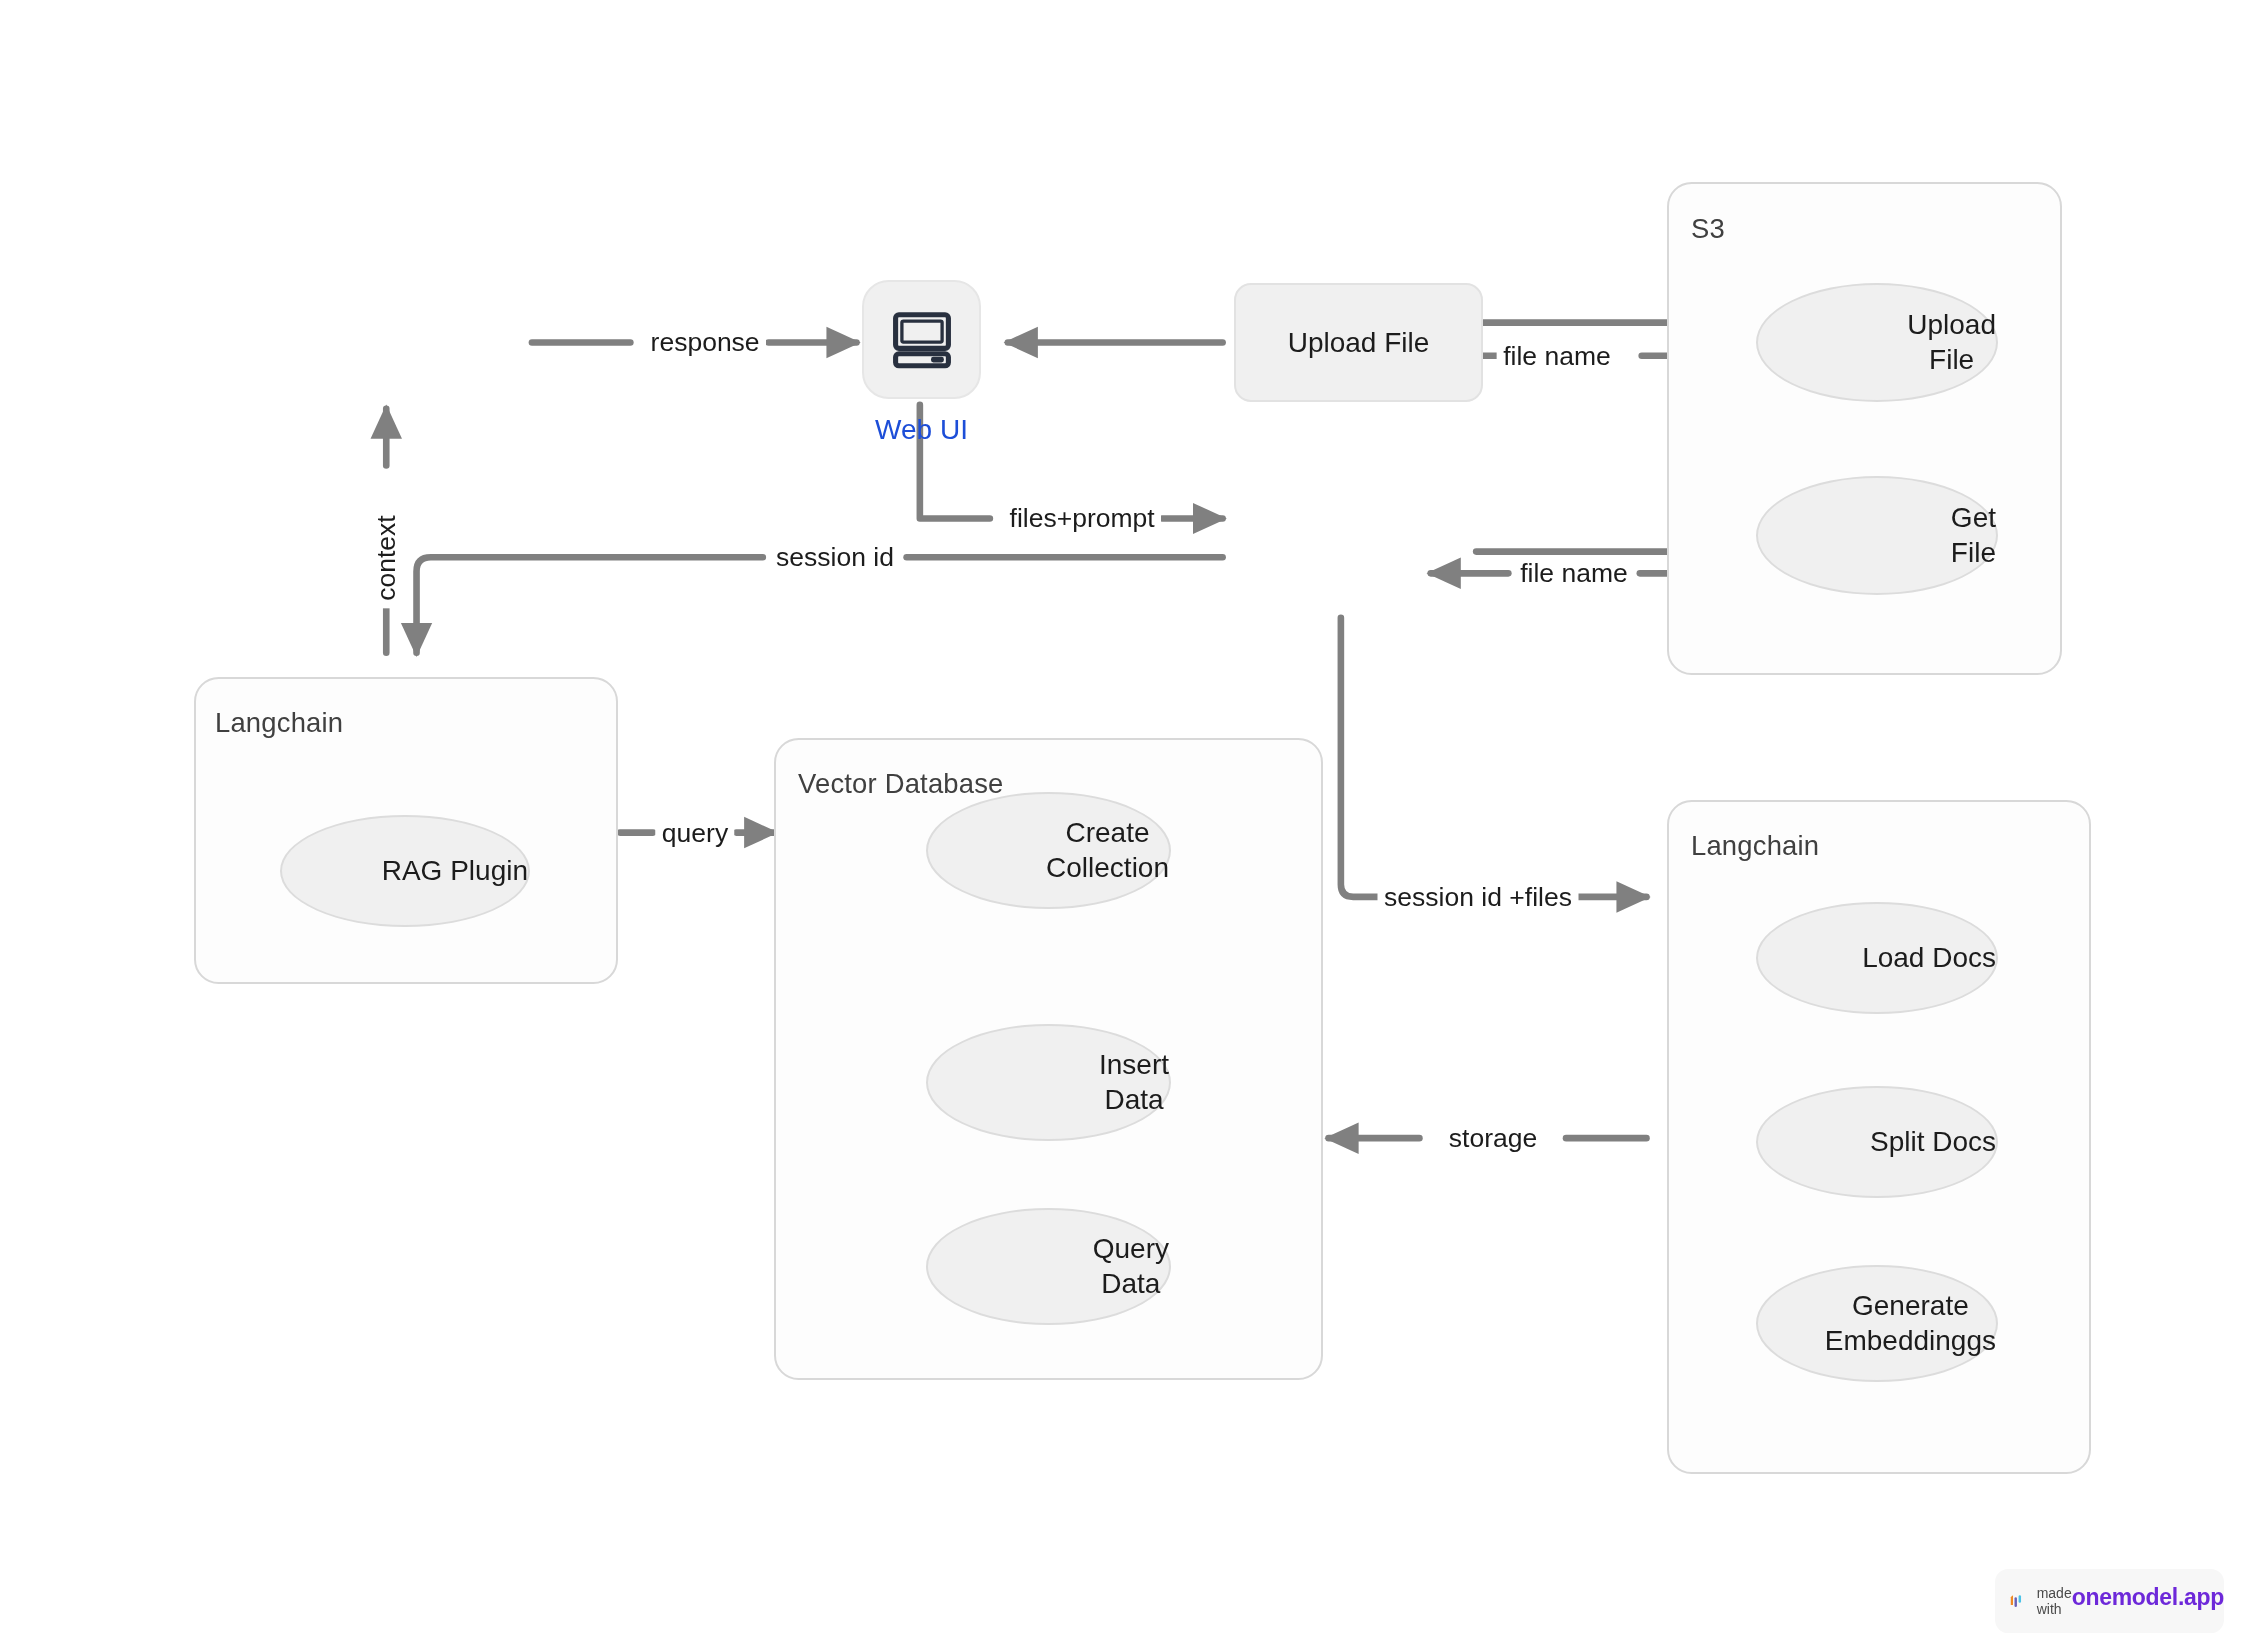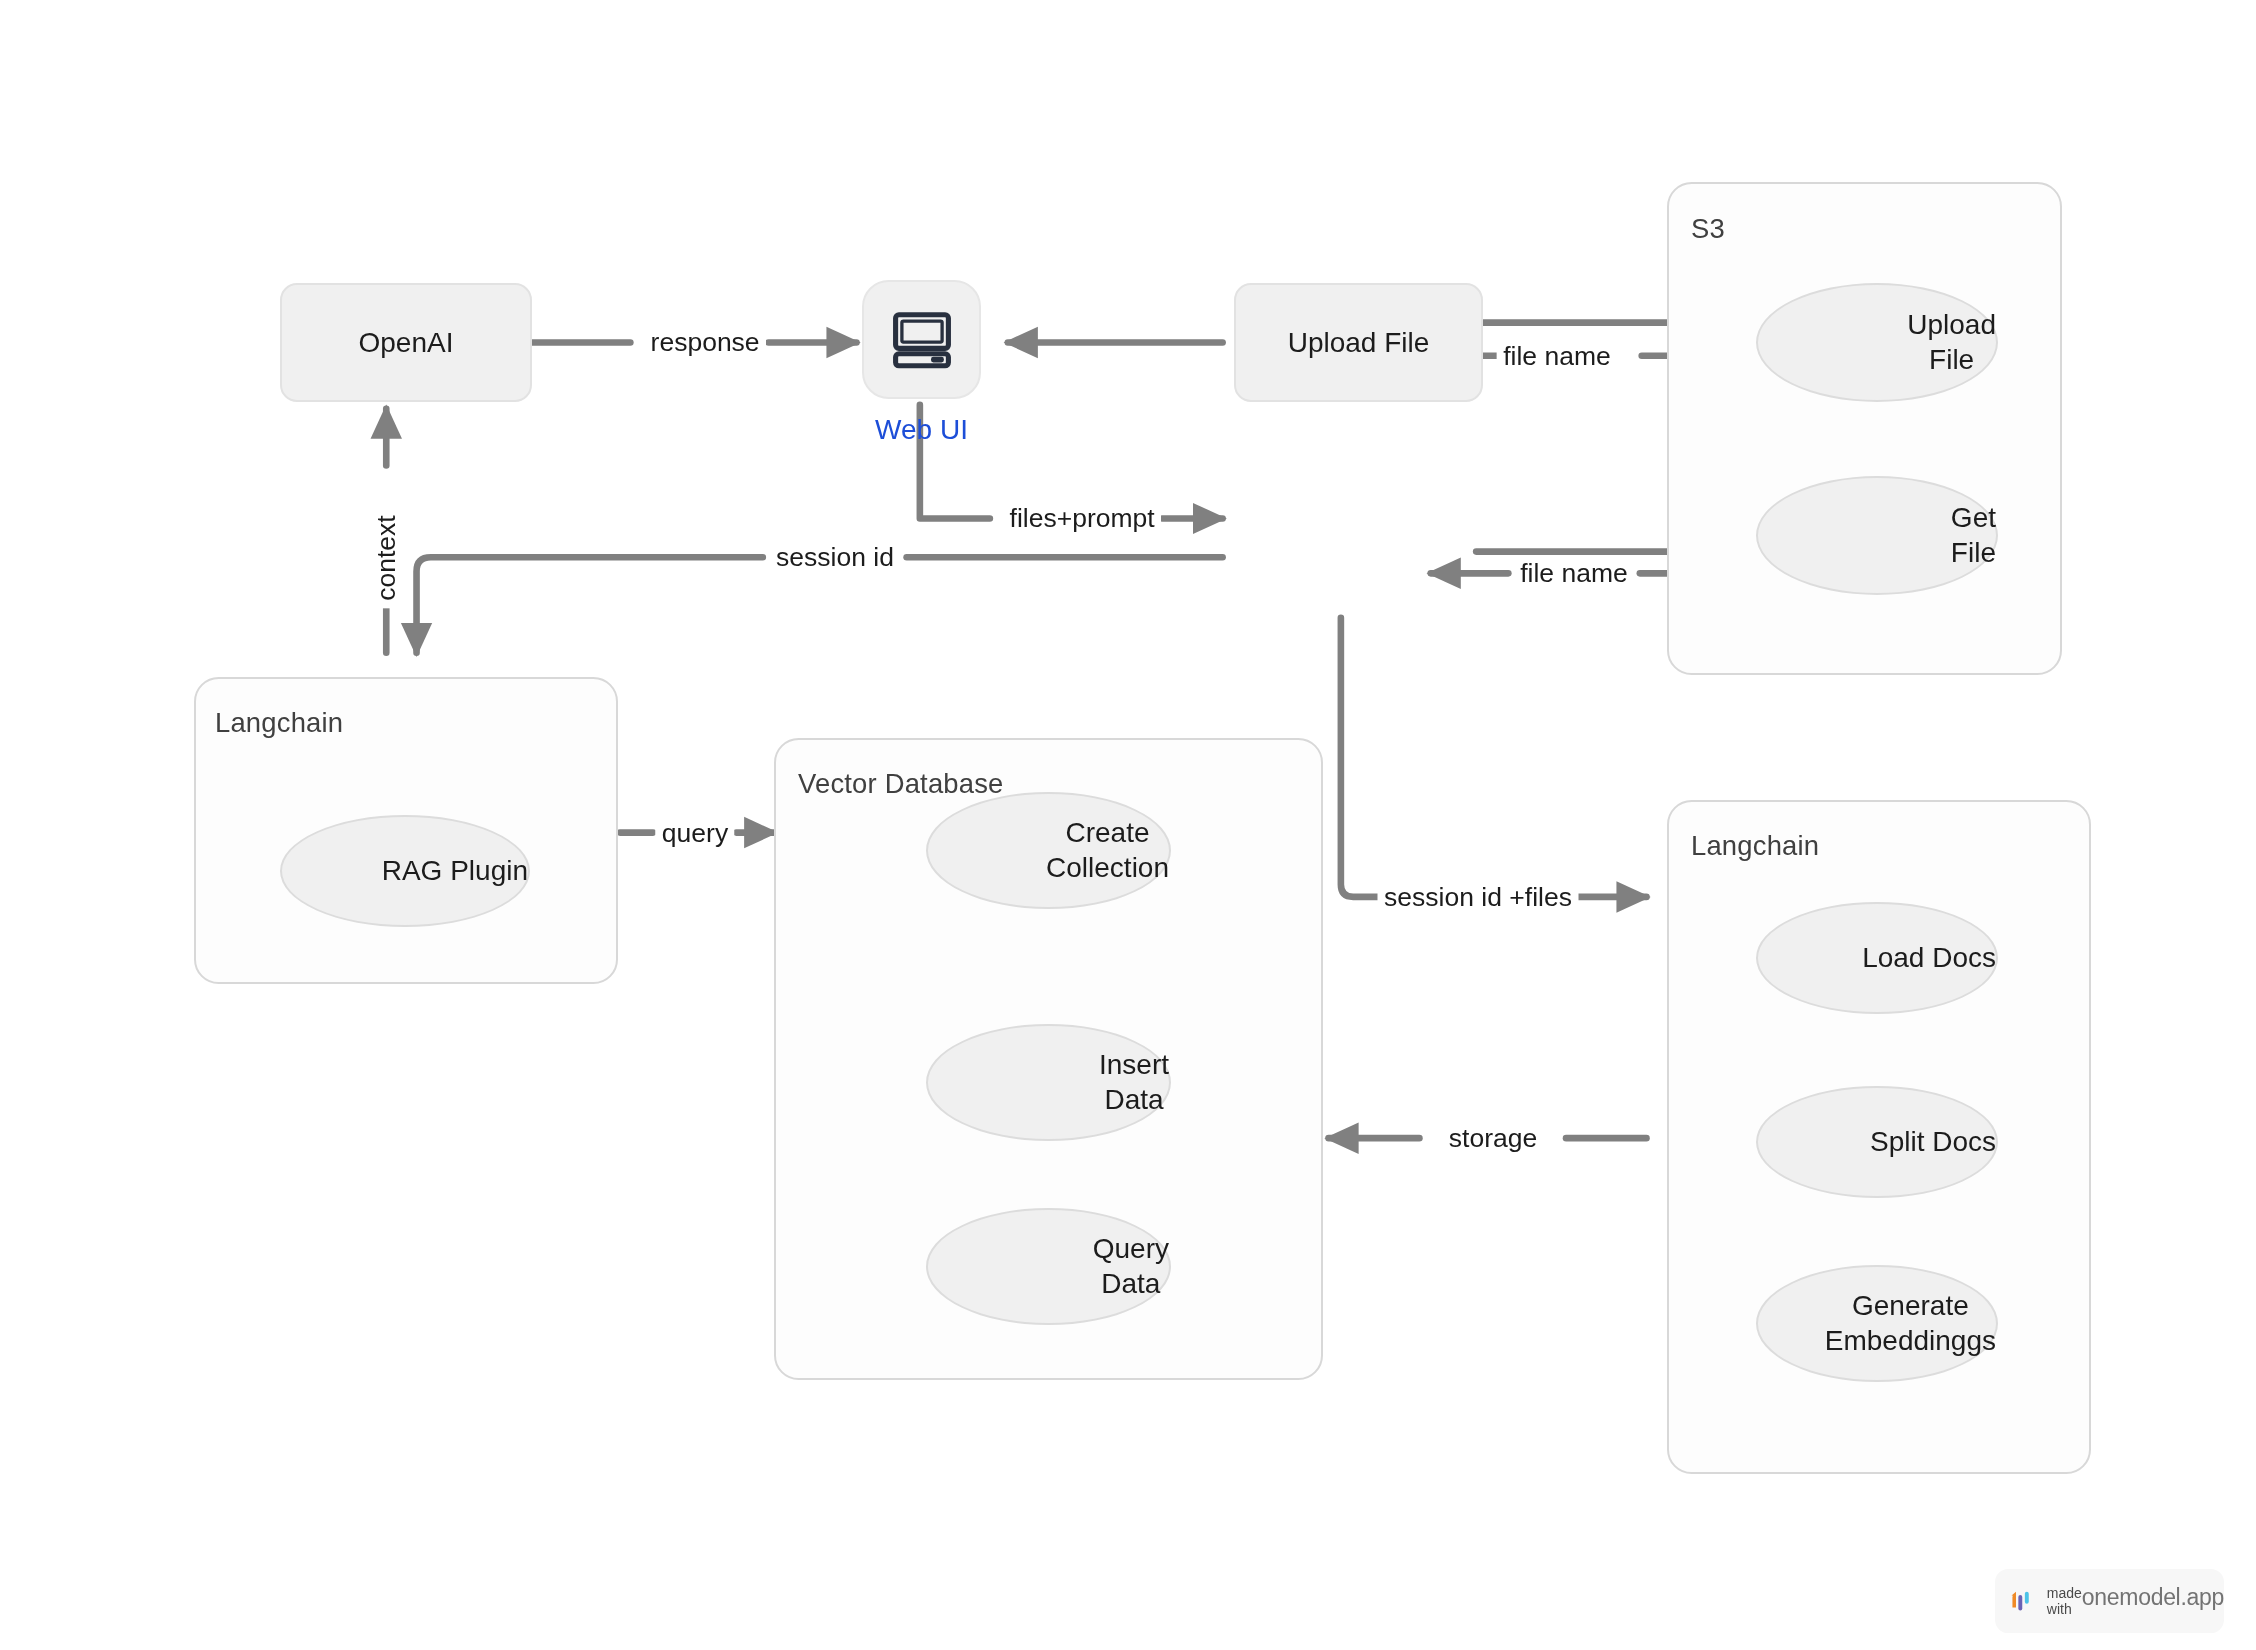--- a/index.html
+++ b/index.html
@@ -131,22 +131,22 @@
     display: flex;
     justify-content: center;
   }
   .wm-made {
     font-size: 14px;
     color: #4a4a4a;
     line-height: 1.15;
   }
   .wm-brand {
     font-size: 23px;
-    font-weight: normal;
-    color: #737373;
+    font-weight: bold;
+    color: #6d28d9;
     line-height: 1.1;
     letter-spacing: -0.3px;
   }
 </style>
 </head>
 <body>
 
 <div id="canvas">
 
   <svg id="edges" viewBox="0 0 2384 1744" xmlns="http://www.w3.org/2000/svg">
@@ -196,23 +196,20 @@
 
   <div class="group" style="left:194px; top:677px; width:424px; height:307px;"></div>
   <div class="group-label" style="left:215px; top:707px;">Langchain</div>
 
   <div class="group" style="left:774px; top:738px; width:549px; height:642px;"></div>
   <div class="group-label" style="left:798px; top:768px;">Vector Database</div>
 
   <div class="group" style="left:1667px; top:800px; width:424px; height:674px;"></div>
   <div class="group-label" style="left:1691px; top:830px;">Langchain</div>
 
-  <div class="box" style="left:280px; top:283px; width:252px; height:119px;">
-    <span>OpenAI</span>
-  </div>
 
   <div class="box" style="left:1234px; top:283px; width:249px; height:119px;">
     <span>Upload File</span>
   </div>
 
 
   <div class="icon-node" style="left:862px; top:280px; width:119px; height:119px;">
     <svg width="72" height="72" viewBox="0 0 24 24">
       <g fill="none" stroke="#28303f" stroke-width="1.7" stroke-linejoin="round">
         <rect x="3.2" y="3.6" width="17.6" height="11.2" rx="1.1"></rect>

